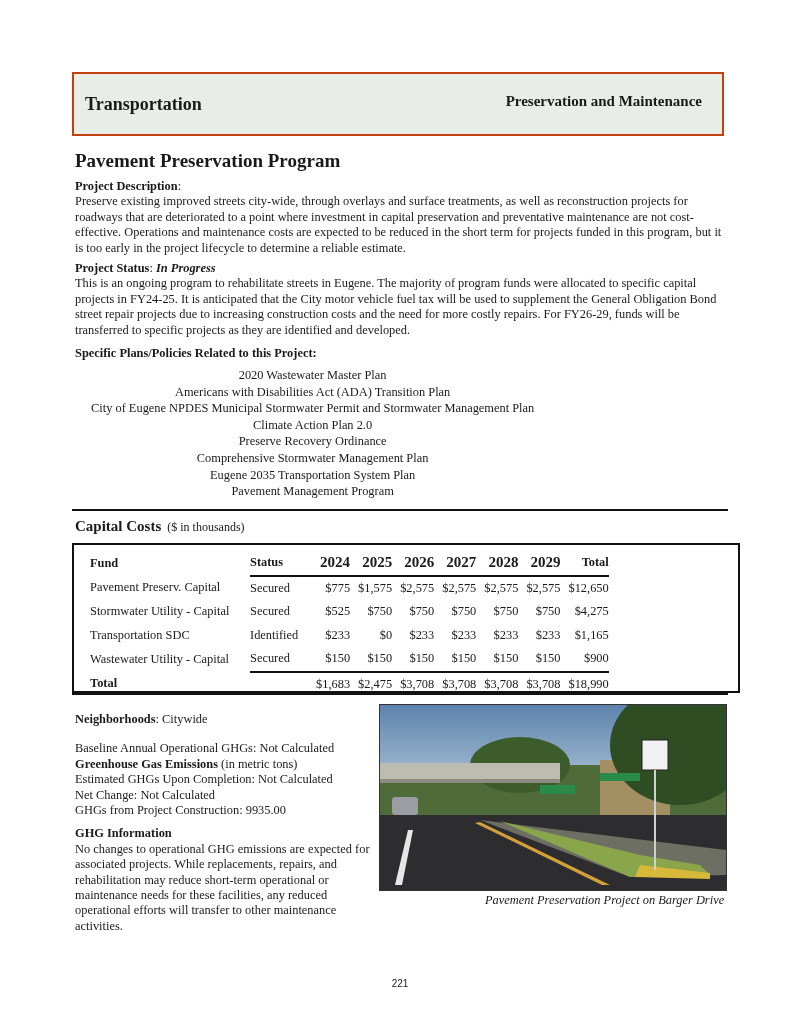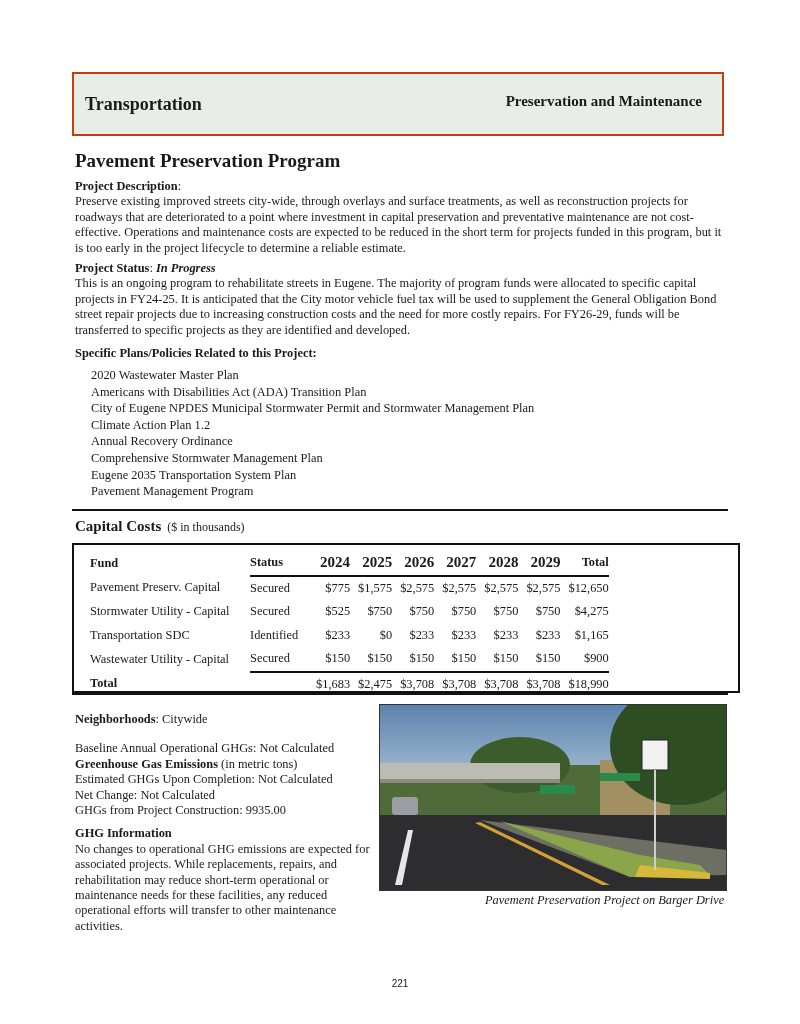--- a/index.html
+++ b/index.html
@@ -6,21 +6,21 @@
   body { width:800px; height:1024px; position:relative; overflow:hidden;
          font-family:"Liberation Serif", "DejaVu Serif", serif; color:#1a1a1a; }
   .header-box { position:absolute; left:72px; top:72px; width:648px; height:60px;
     border:2px solid #c2410c; background:#e8ede7; }
   .header-left { position:absolute; left:11px; top:20px; font-weight:bold; font-size:18px; }
   .header-right { position:absolute; right:20px; top:19px; font-weight:bold; font-size:15px; }
   .title { position:absolute; left:75px; top:150px; font-weight:bold; font-size:19px; }
   .section { position:absolute; left:75px; width:650px; font-size:12.4px; line-height:15.4px; }
   .label { font-weight:bold; }
   .plans { position:absolute; left:91px; top:367px; font-size:12.4px; line-height:16.6px; }
-  .plans div { white-space:nowrap; }
+  .plans div { white-space:nowrap;text-align:center; }
   .rule { position:absolute; left:72px; width:656px; height:2px; background:#111; }
   .cap-title { position:absolute; left:75px; top:518px; font-weight:bold; font-size:15px; }
   .cap-sub { font-weight:normal; font-size:12px; margin-left:6px; }
   .table-box { position:absolute; left:72px; top:543px; width:652px; height:146px; border:2px solid #111;padding-left:12px; }
   table { position:absolute; left:16px; top:6px; border-collapse:collapse; font-size:12.4px; }
   th, td { padding:0; height:23.5px; white-space:nowrap; }
   th { font-weight:bold; text-align:left; }
   th.year { font-size:15px; text-align:right; padding-left:10px; }
   th.total { text-align:right; padding-left:8px; }
   td.num { text-align:right; padding-left:8px; }
@@ -56,22 +56,22 @@
 </div>
 
 <div class="section" style="top:346px;">
   <span class="label">Specific Plans/Policies Related to this Project:</span>
 </div>
 
 <div class="plans">
   <div>2020 Wastewater Master Plan</div>
   <div>Americans with Disabilities Act (ADA) Transition Plan</div>
   <div>City of Eugene NPDES Municipal Stormwater Permit and Stormwater Management Plan</div>
-  <div>Climate Action Plan 1.2</div>
-  <div>Annual Recovery Ordinance</div>
+  <div>Climate Action Plan 2.0</div>
+  <div>Preserve Recovery Ordinance</div>
   <div>Comprehensive Stormwater Management Plan</div>
   <div>Eugene 2035 Transportation System Plan</div>
   <div>Pavement Management Program</div>
 </div>
 
 <div class="rule" style="top:509px;"></div>
 
 <div class="cap-title">
   <span>Capital Costs</span><span class="cap-sub">($ in thousands)</span>
 </div>

